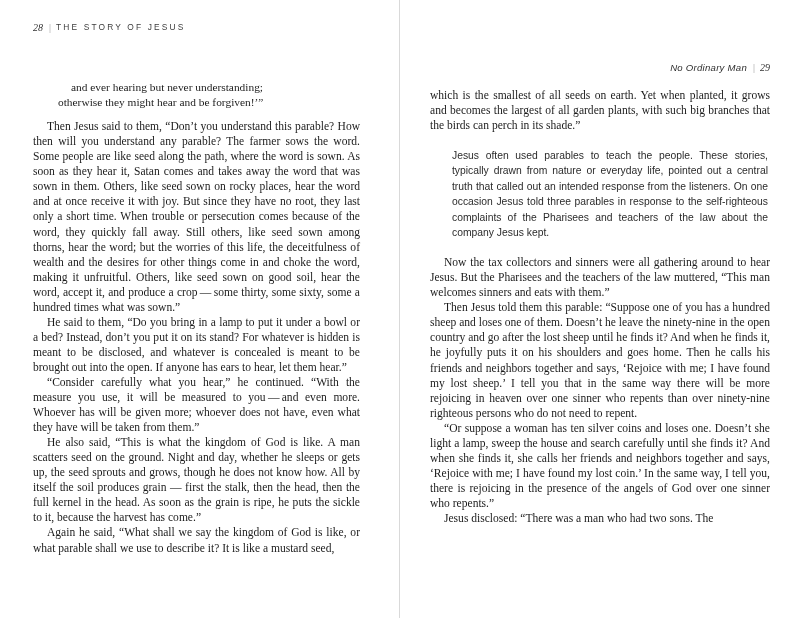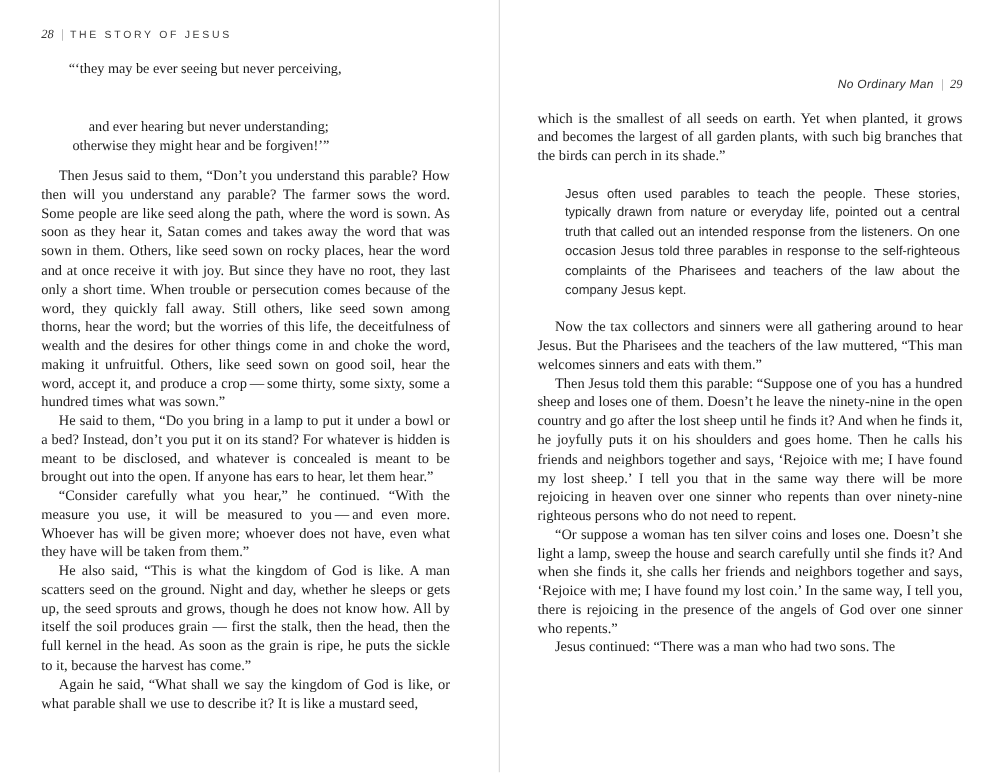--- a/index.html
+++ b/index.html
@@ -138,21 +138,20 @@
 
     <div class="runhead runhead-left">
       <span class="folio">28</span>
       <span class="rule-bar">|</span>
       <span class="booktitle">THE STORY OF JESUS</span>
     </div>
 
     <div class="body-col">
 
       <div class="verse">
-        <span class="vline">“‘they may be ever seeing but never perceiving,</span>
         <span class="vline ind">and ever hearing but never understanding;</span>
         <span class="vline ind2">otherwise they might hear and be forgiven!’”</span>
       </div>
 
       <p>Then Jesus said to them, “Don’t you understand this parable? How then will you understand any parable? The farmer sows the word. Some people are like seed along the path, where the word is sown. As soon as they hear it, Satan comes and takes away the word that was sown in them. Others, like seed sown on rocky places, hear the word and at once receive it with joy. But since they have no root, they last only a short time. When trouble or persecution comes because of the word, they quickly fall away. Still others, like seed sown among thorns, hear the word; but the worries of this life, the deceitfulness of wealth and the desires for other things come in and choke the word, making it unfruitful. Others, like seed sown on good soil, hear the word, accept it, and produce a crop — some thirty, some sixty, some a hundred times what was sown.”</p>
       <p>He said to them, “Do you bring in a lamp to put it under a bowl or a bed? Instead, don’t you put it on its stand? For whatever is hidden is meant to be disclosed, and whatever is concealed is meant to be brought out into the open. If anyone has ears to hear, let them hear.”</p>
       <p>“Consider carefully what you hear,” he continued. “With the measure you use, it will be measured to you — and even more. Whoever has will be given more; whoever does not have, even what they have will be taken from them.”</p>
       <p>He also said, “This is what the kingdom of God is like. A man scatters seed on the ground. Night and day, whether he sleeps or gets up, the seed sprouts and grows, though he does not know how. All by itself the soil produces grain — first the stalk, then the head, then the full kernel in the head. As soon as the grain is ripe, he puts the sickle to it, because the harvest has come.”</p>
       <p>Again he said, “What shall we say the kingdom of God is like, or what parable shall we use to describe it? It is like a mustard seed,</p>
 
@@ -169,18 +168,18 @@
 
     <div class="body-col">
 
       <p class="noindent">which is the smallest of all seeds on earth. Yet when planted, it grows and becomes the largest of all garden plants, with such big branches that the birds can perch in its shade.”</p>
 
       <div class="sidenote">Jesus often used parables to teach the people. These stories, typically drawn from nature or everyday life, pointed out a central truth that called out an intended response from the listeners. On one occasion Jesus told three parables in response to the self-righteous complaints of the Pharisees and teachers of the law about the company Jesus kept.</div>
 
       <p>Now the tax collectors and sinners were all gathering around to hear Jesus. But the Pharisees and the teachers of the law muttered, “This man welcomes sinners and eats with them.”</p>
       <p>Then Jesus told them this parable: “Suppose one of you has a hundred sheep and loses one of them. Doesn’t he leave the ninety-nine in the open country and go after the lost sheep until he finds it? And when he finds it, he joyfully puts it on his shoulders and goes home. Then he calls his friends and neighbors together and says, ‘Rejoice with me; I have found my lost sheep.’ I tell you that in the same way there will be more rejoicing in heaven over one sinner who repents than over ninety-nine righteous persons who do not need to repent.</p>
       <p>“Or suppose a woman has ten silver coins and loses one. Doesn’t she light a lamp, sweep the house and search carefully until she finds it? And when she finds it, she calls her friends and neighbors together and says, ‘Rejoice with me; I have found my lost coin.’ In the same way, I tell you, there is rejoicing in the presence of the angels of God over one sinner who repents.”</p>
-      <p>Jesus continued: “There was a man who had two sons. The</p>
+      <p>Jesus disclosed: “There was a man who had two sons. The</p>
 
     </div>
   </div>
 
 </div>
 
 </body></html>

